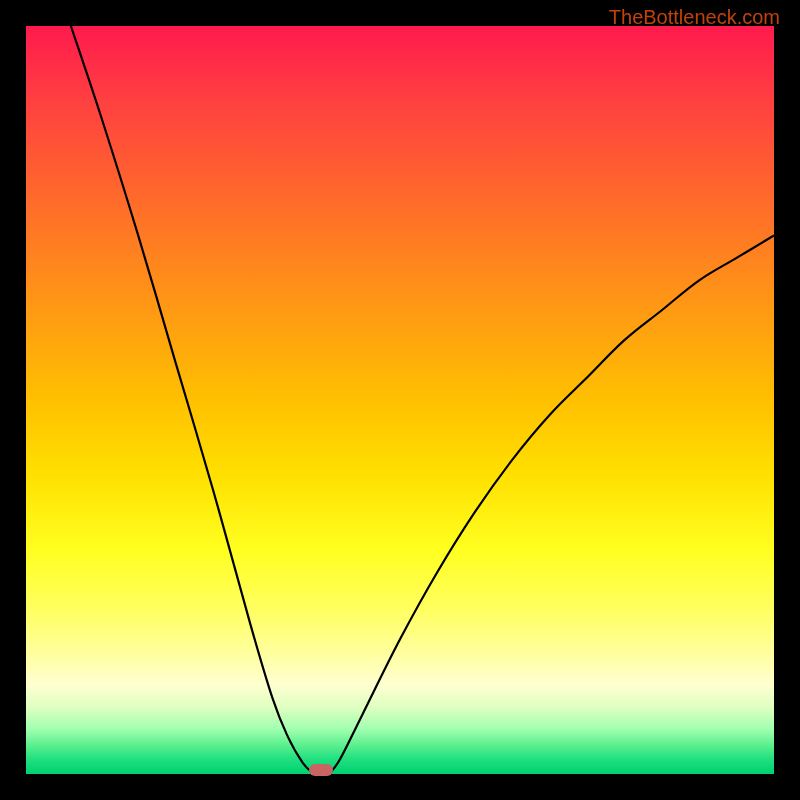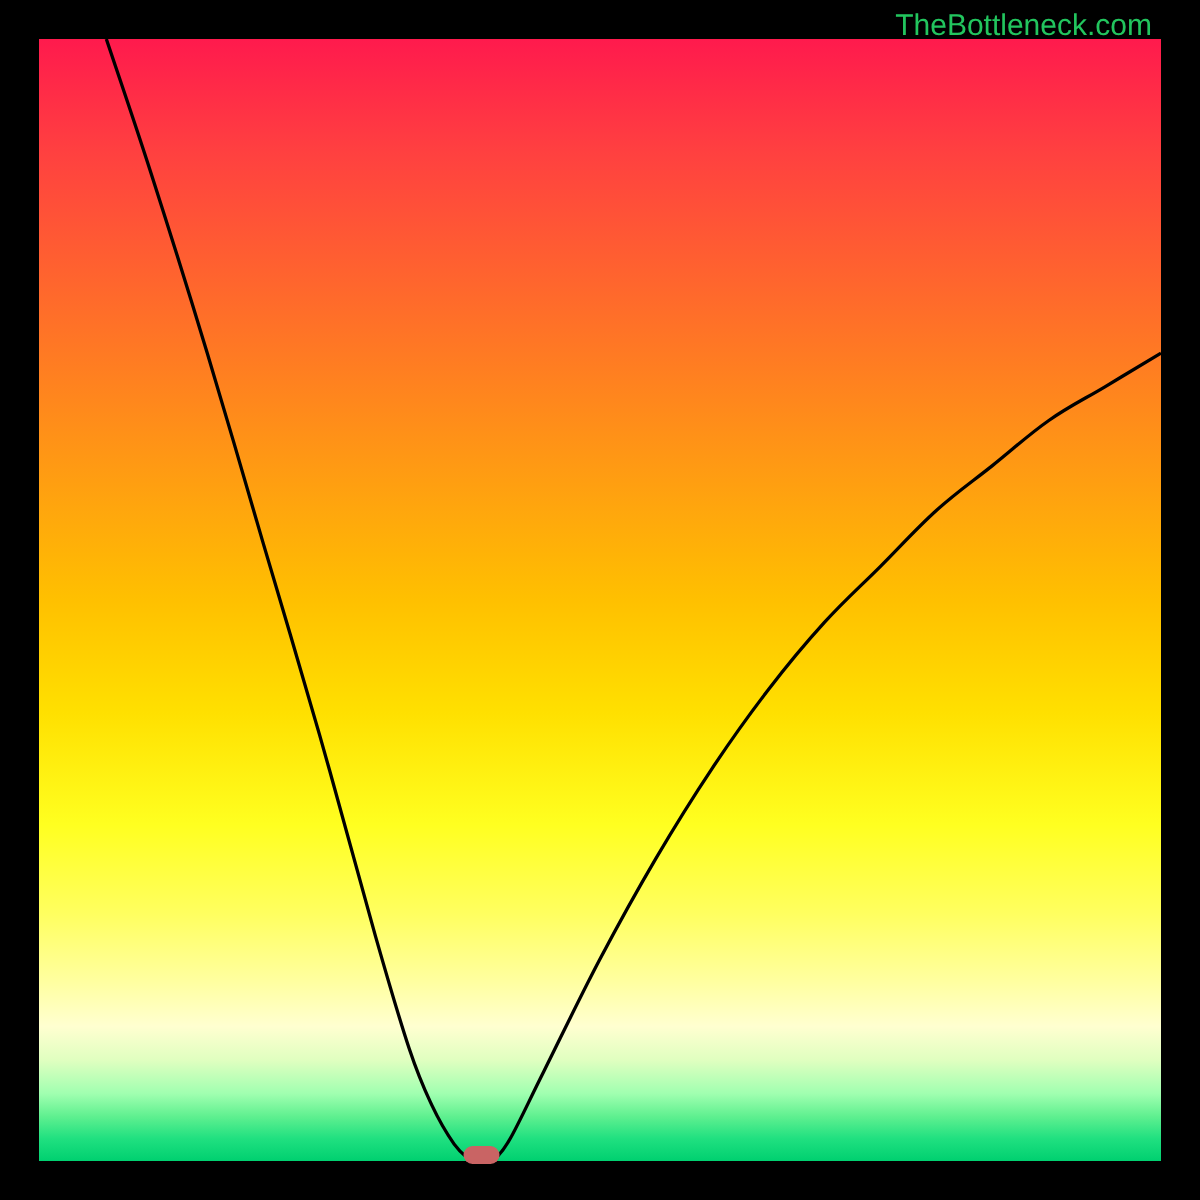--- a/index.html
+++ b/index.html
@@ -7,22 +7,22 @@
     padding: 0;
     width: 800px;
     height: 800px;
     background: #000;
     position: relative;
     font-family: Arial, sans-serif;
   }
   .watermark {
     position: absolute;
     top: 6px;
-    right: 32px;
-    color: #22c55e;
+    right: 20px;
+    color: #c2410c;
     font-size: 20px;
     z-index: 10;
   }
   .plot-area {
     position: absolute;
     left: 26px;
     top: 26px;
     width: 748px;
     height: 748px;
     background: linear-gradient(to bottom,

